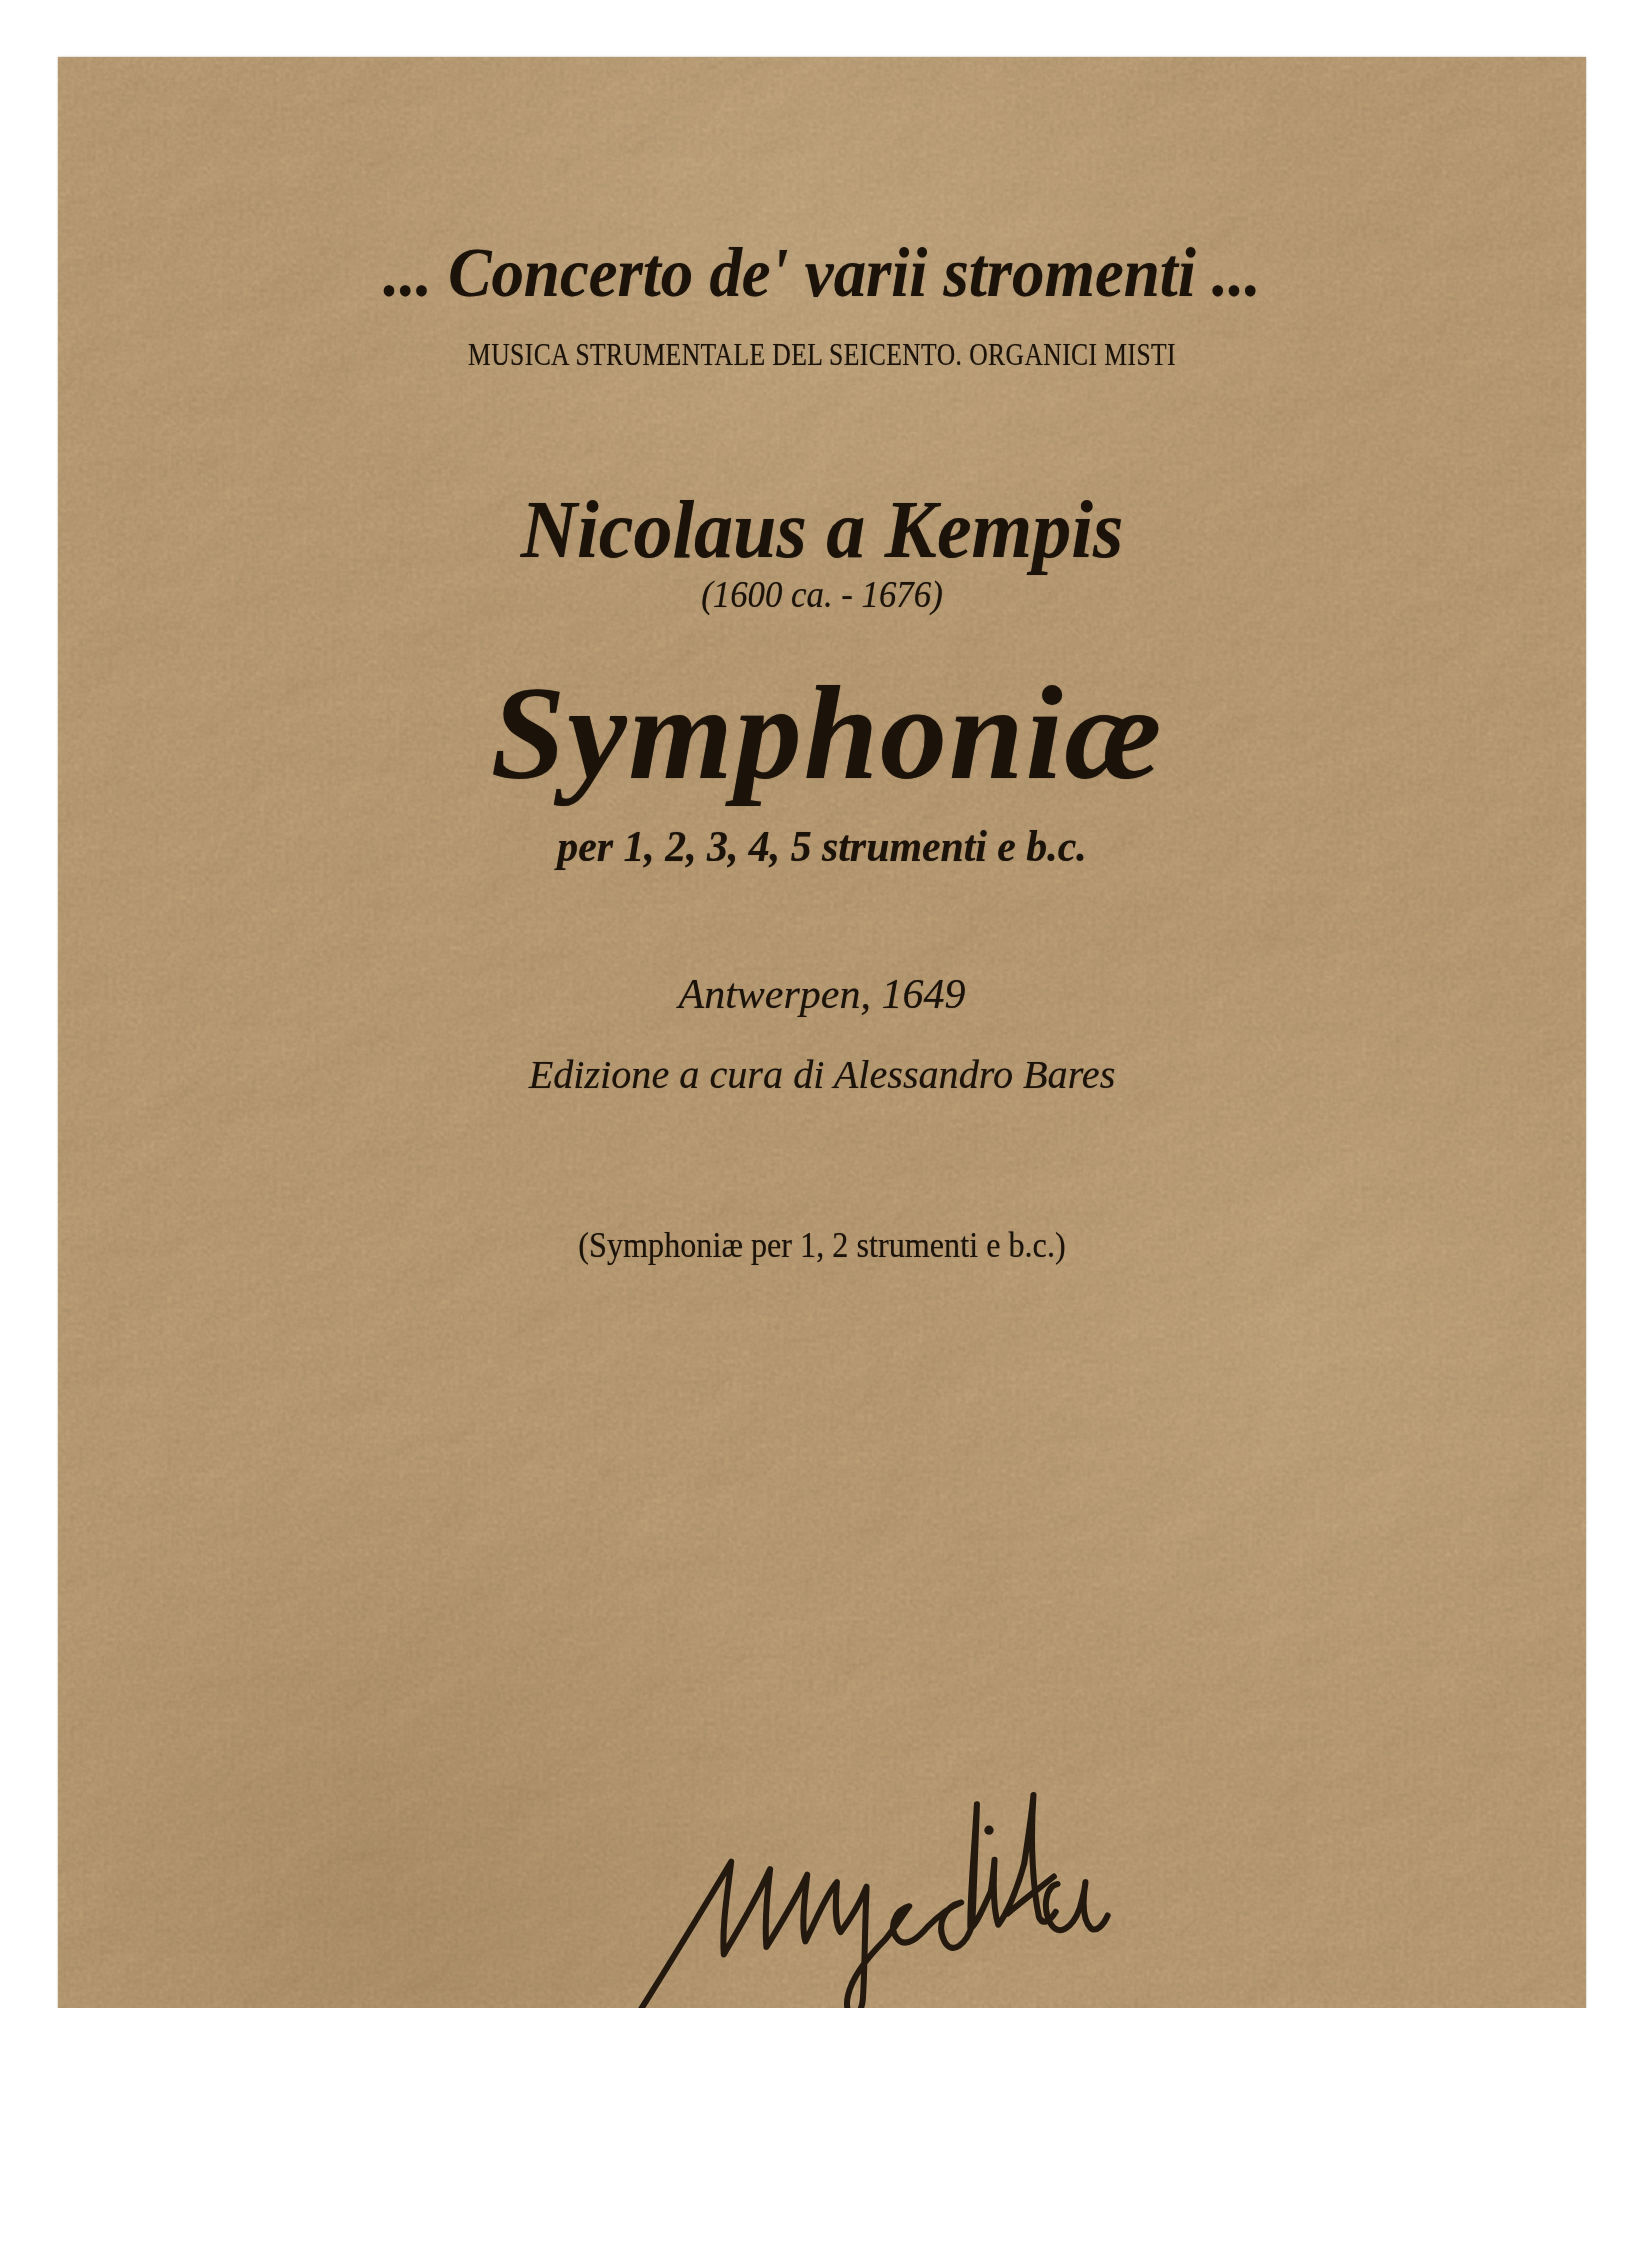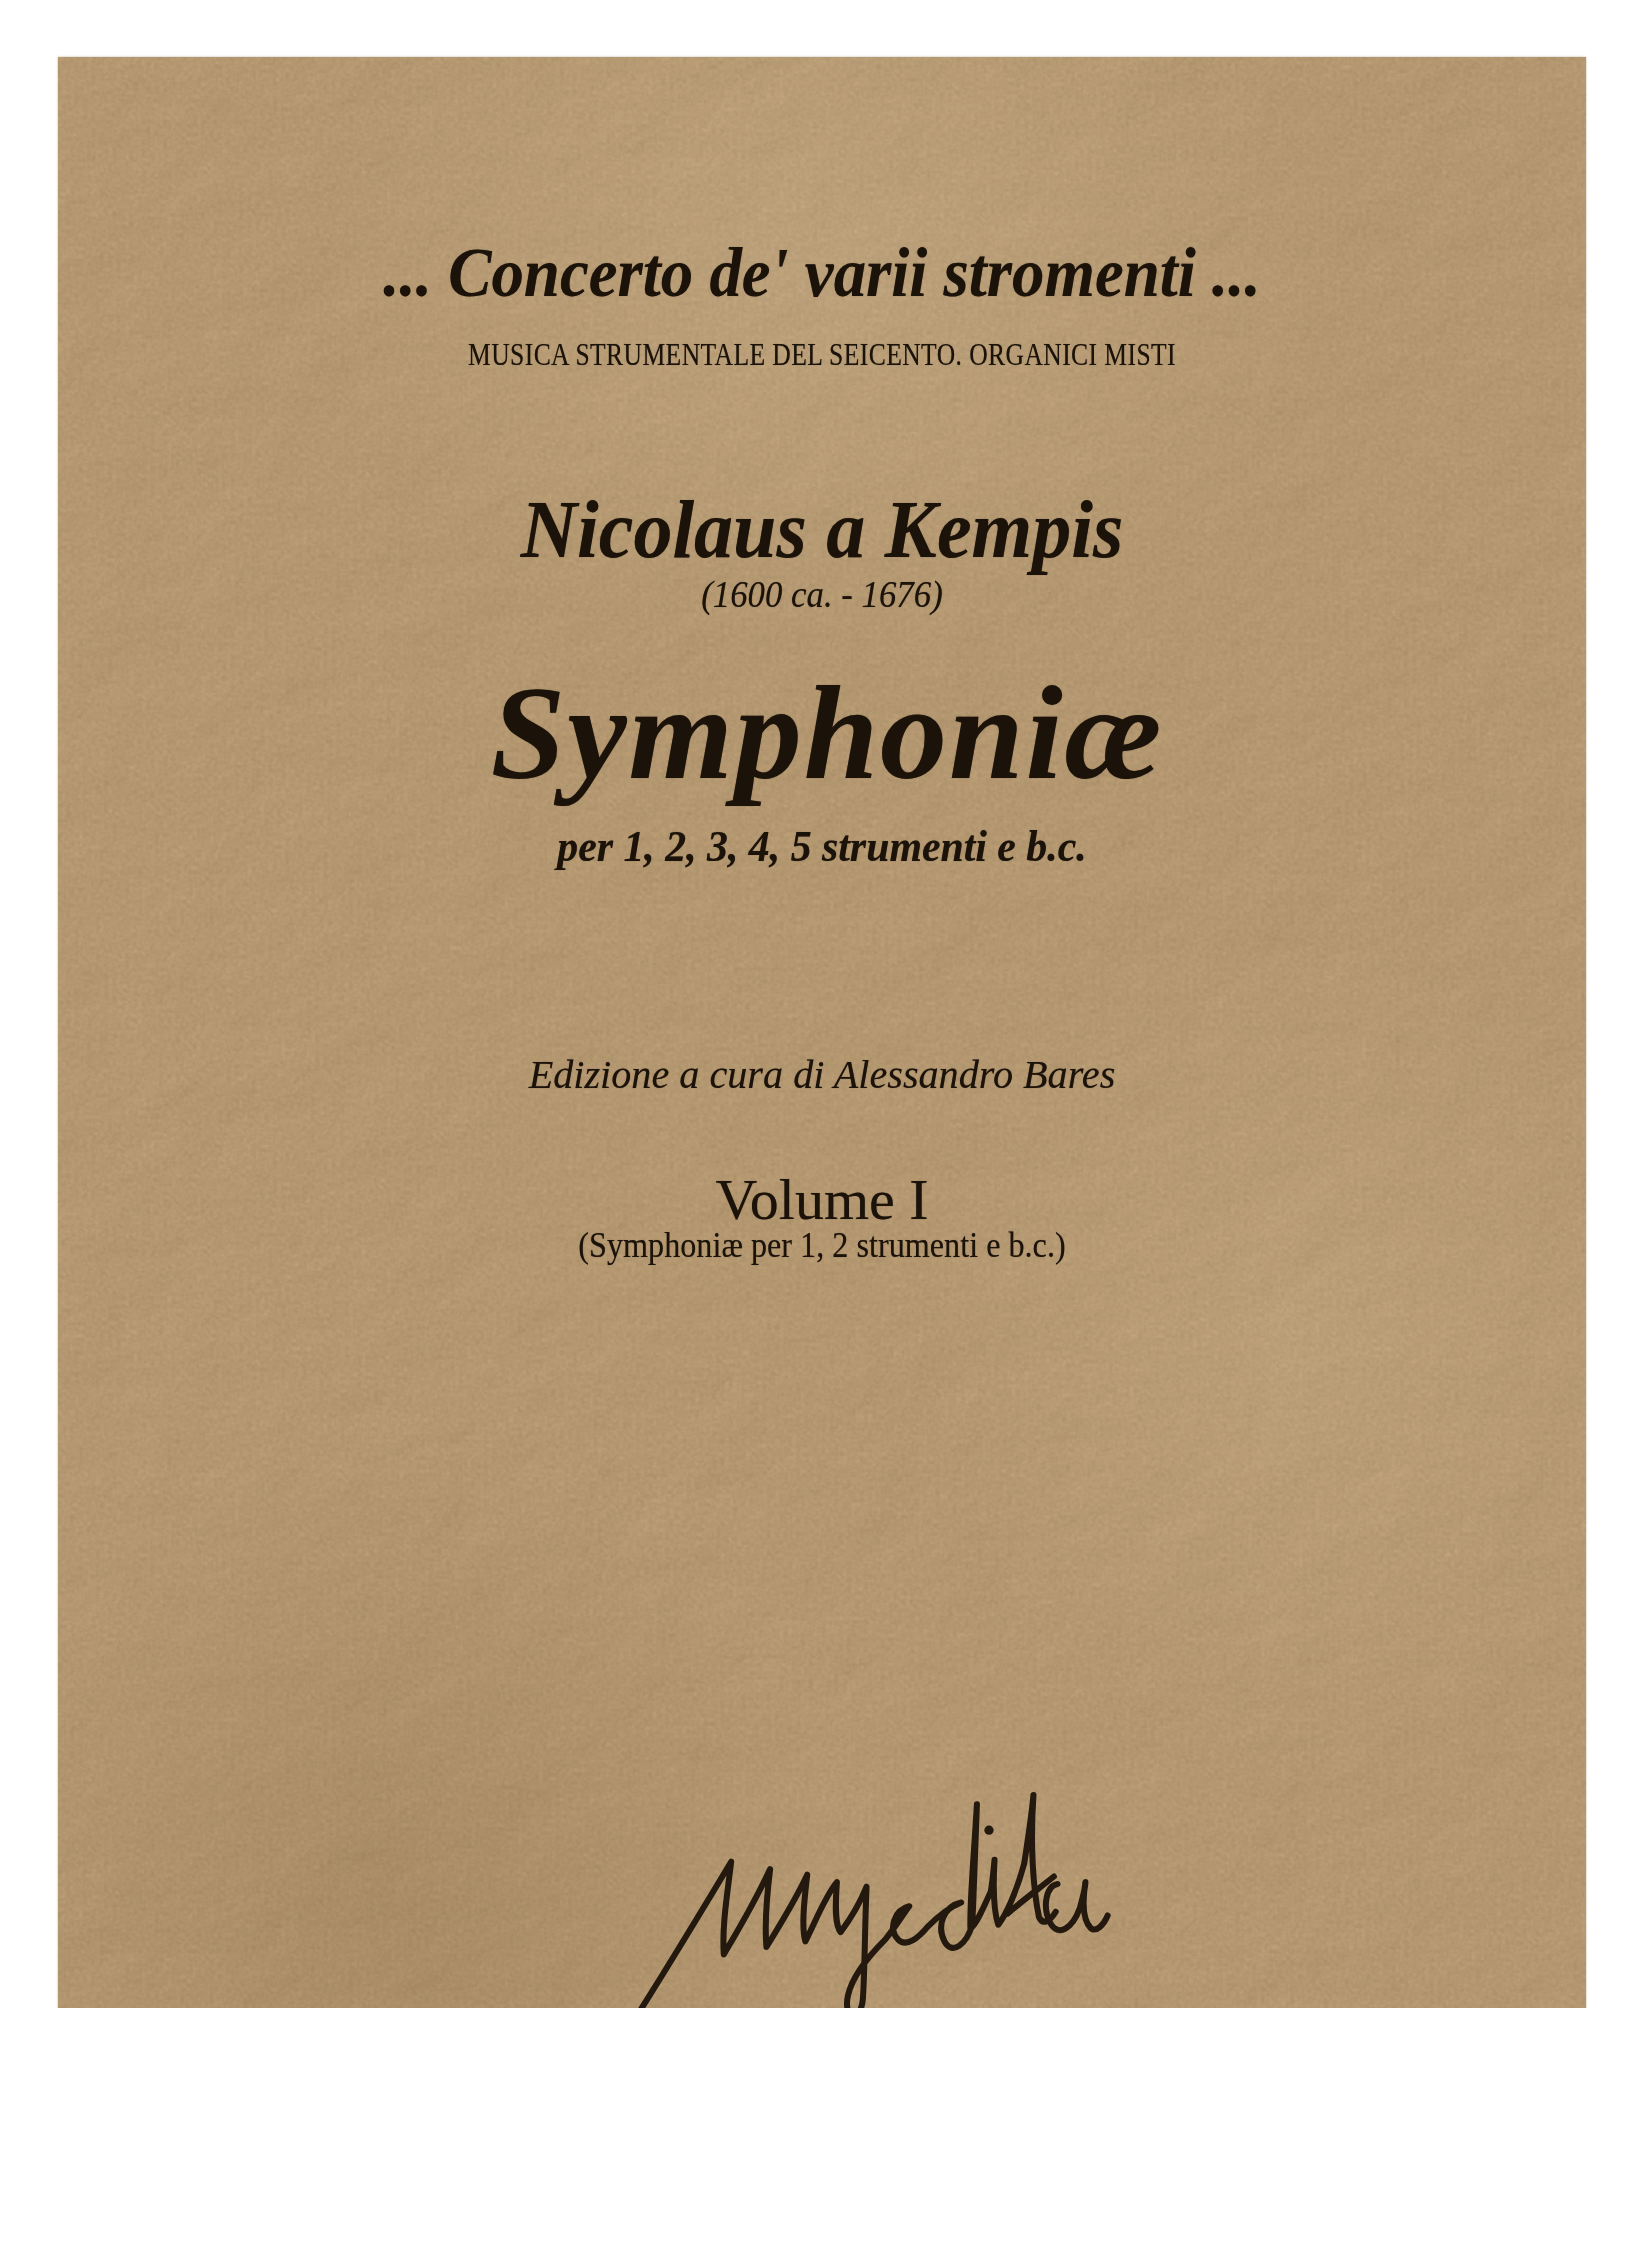--- a/index.html
+++ b/index.html
@@ -90,24 +90,24 @@
     <div class="tone"></div>
 
     <div class="line series-title">... Concerto de' varii stromenti ...</div>
     <div class="line series-subtitle">MUSICA STRUMENTALE DEL SEICENTO. ORGANICI MISTI</div>
 
     <div class="line composer-name">Nicolaus a Kempis</div>
     <div class="line composer-dates">(1600 ca. - 1676)</div>
 
     <div class="line work-title">Symphoniæ</div>
     <div class="line work-scoring">per 1, 2, 3, 4, 5 strumenti e b.c.</div>
+    <div class="line work-imprint">Antwerpen, 1649</div>
 
     <div class="line edition-note">Edizione a cura di Alessandro Bares</div>
 
-    <div class="line volume-title">Volume I</div>
     <div class="line volume-contents">(Symphoniæ per 1, 2 strumenti e b.c.)</div>
 
     <svg class="signature" xmlns="http://www.w3.org/2000/svg" viewBox="0 0 600 440" aria-label="musedita">
       <path d="
         M 30,378
         C 24,392 34,400 42,392
         C 80,338 142,238 208,128
         C 204,162 198,196 200,228
         C 218,198 236,166 250,136
         C 246,168 244,196 246,220

